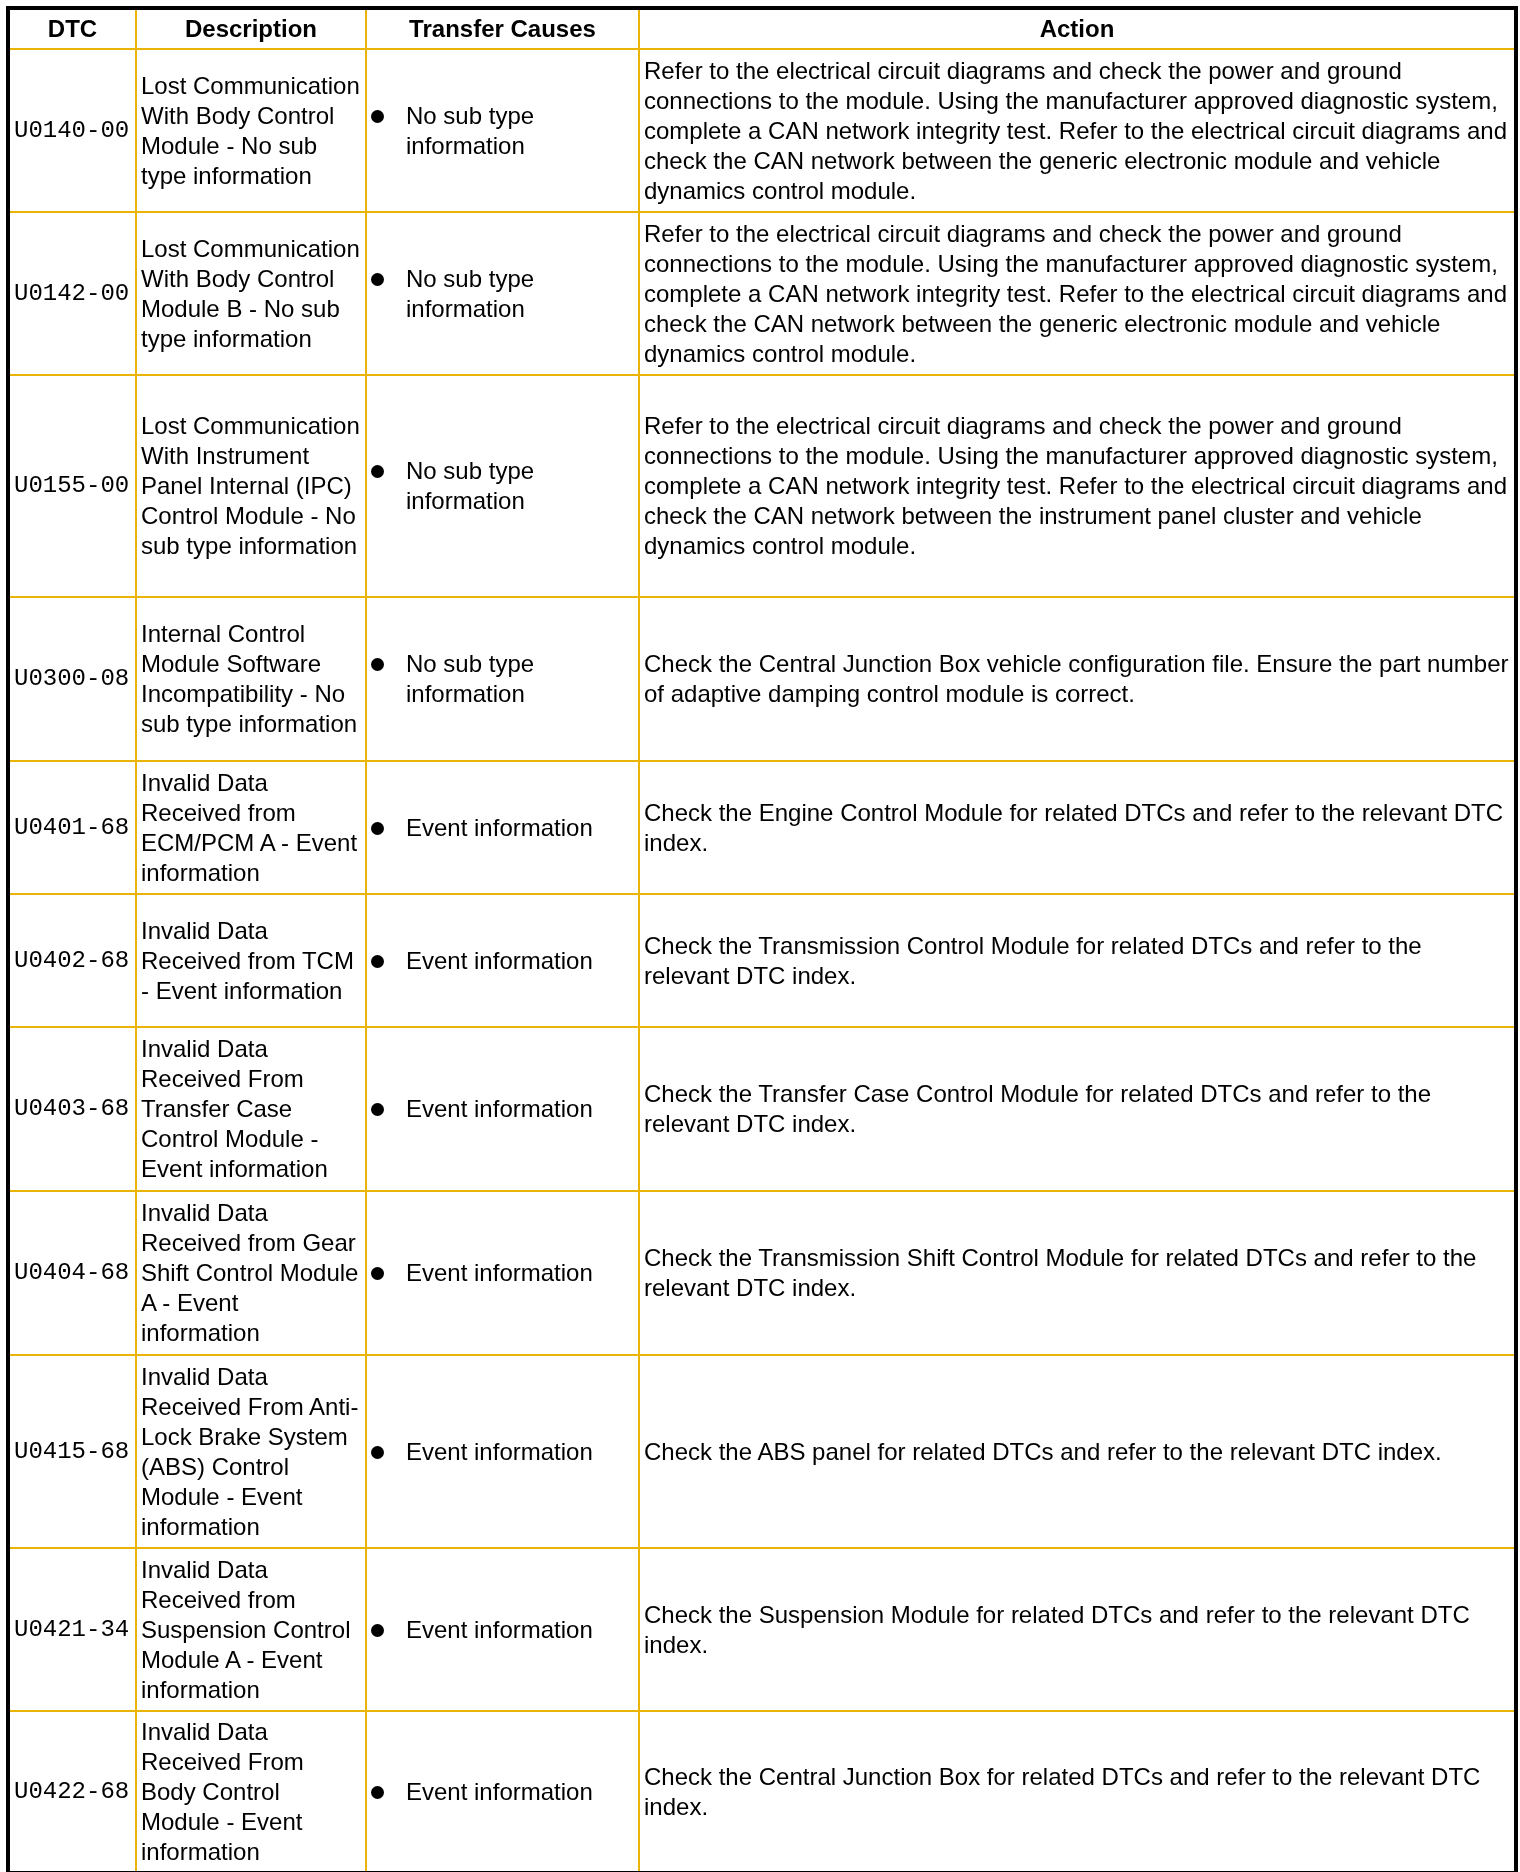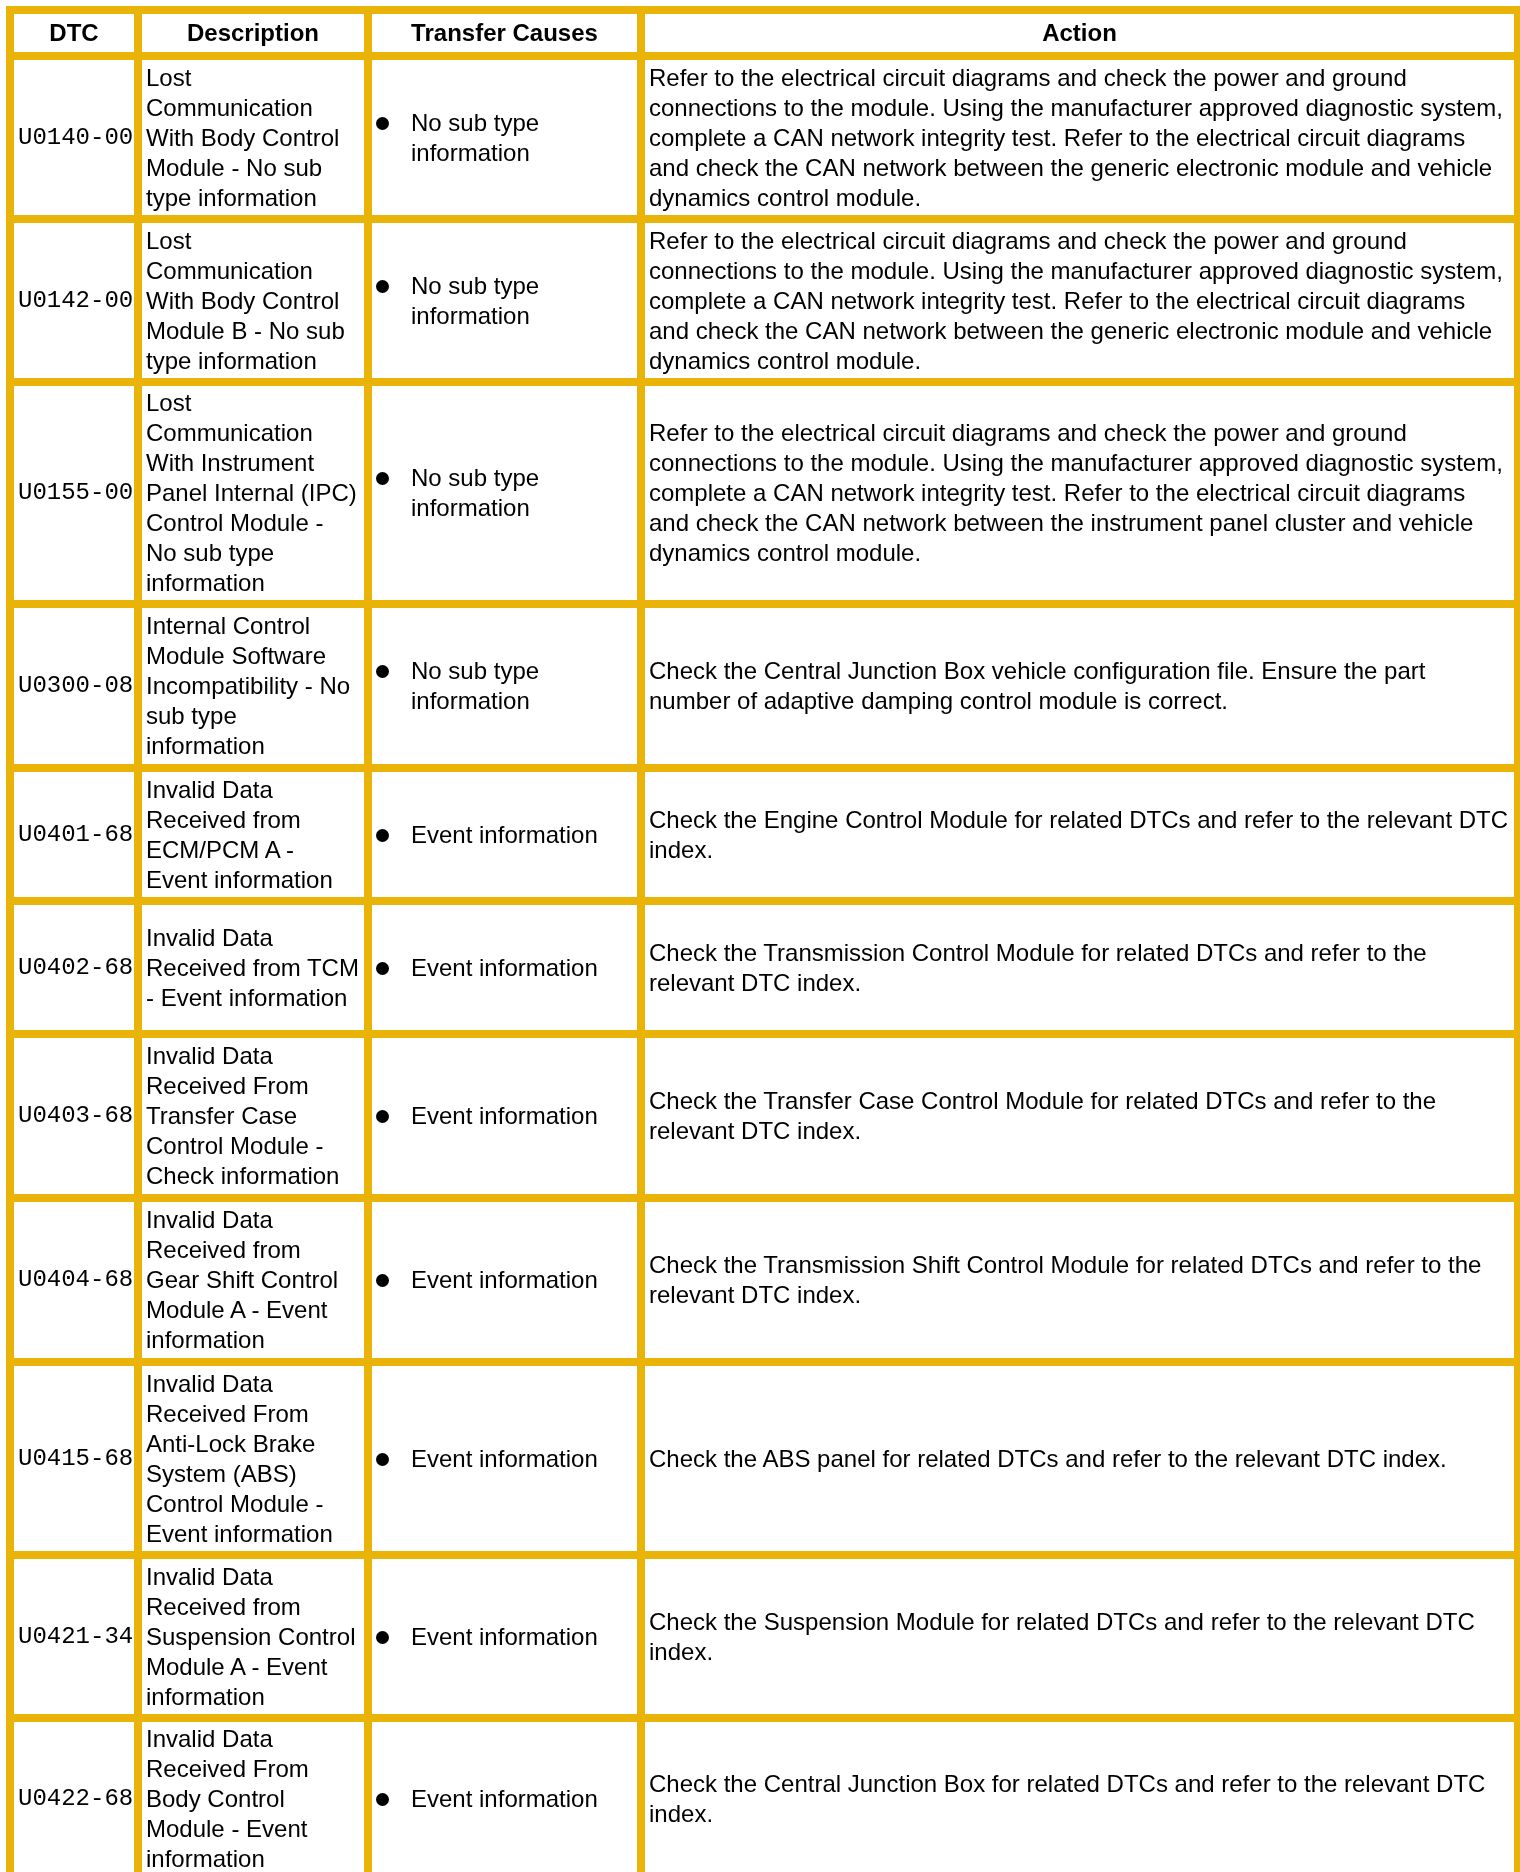--- a/index.html
+++ b/index.html
@@ -4,21 +4,21 @@
 <style>
   html, body { margin:0; padding:0; background:#ffffff; }
   body { width:1520px; height:1872px; position:relative; overflow:hidden;
          font-family:"Liberation Sans", sans-serif; color:#000; }
   table.dtc {
     position:absolute; left:6px; top:6px; width:1508px;
     border-collapse:collapse; table-layout:fixed;
     border:4px solid #000;
   }
   table.dtc th, table.dtc td {
-    border:8px solid #eab308; padding:0 4px; vertical-align:middle;
+    border:2px solid #eab308; padding:0 4px; vertical-align:middle;
     font-size:24px; line-height:30px; text-align:left;
   }
   table.dtc th { font-weight:bold; text-align:center; height:38px; padding:0; }
   col.c-dtc { width:128px; }
   col.c-desc { width:230px; }
   col.c-cause { width:273px; }
   col.c-action { width:877px; }
   td.dtc-code { padding-left:4px; padding-right:2px; white-space:nowrap;font-family:Liberation Mono, monospace; }
   td.cause { padding-left:20px;border-radius:20px; }
   .bullet-row { display:flex; align-items:flex-start; }
@@ -107,21 +107,21 @@
       <td class="cause">
           <div class="bullet-row">
             <span class="bullet"></span>
             <span class="cause-text">Event information</span>
           </div>
         </td>
       <td class="action">Check the Transmission Control Module for related DTCs and refer to the relevant DTC index.</td>
     </tr>
     <tr style="height:164px">
       <td class="dtc-code">U0403-68</td>
-      <td>Invalid Data Received From Transfer Case Control Module - Check information</td>
+      <td>Invalid Data Received From Transfer Case Control Module - Event information</td>
       <td class="cause">
           <div class="bullet-row">
             <span class="bullet"></span>
             <span class="cause-text">Event information</span>
           </div>
         </td>
       <td class="action">Check the Transfer Case Control Module for related DTCs and refer to the relevant DTC index.</td>
     </tr>
     <tr style="height:164px">
       <td class="dtc-code">U0404-68</td>

